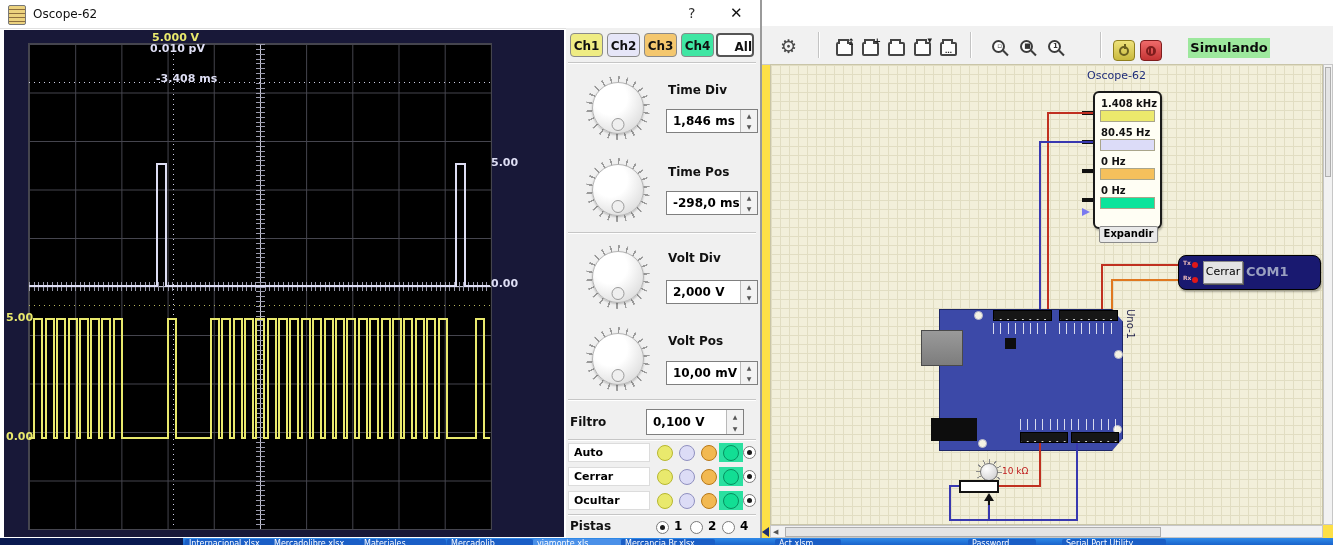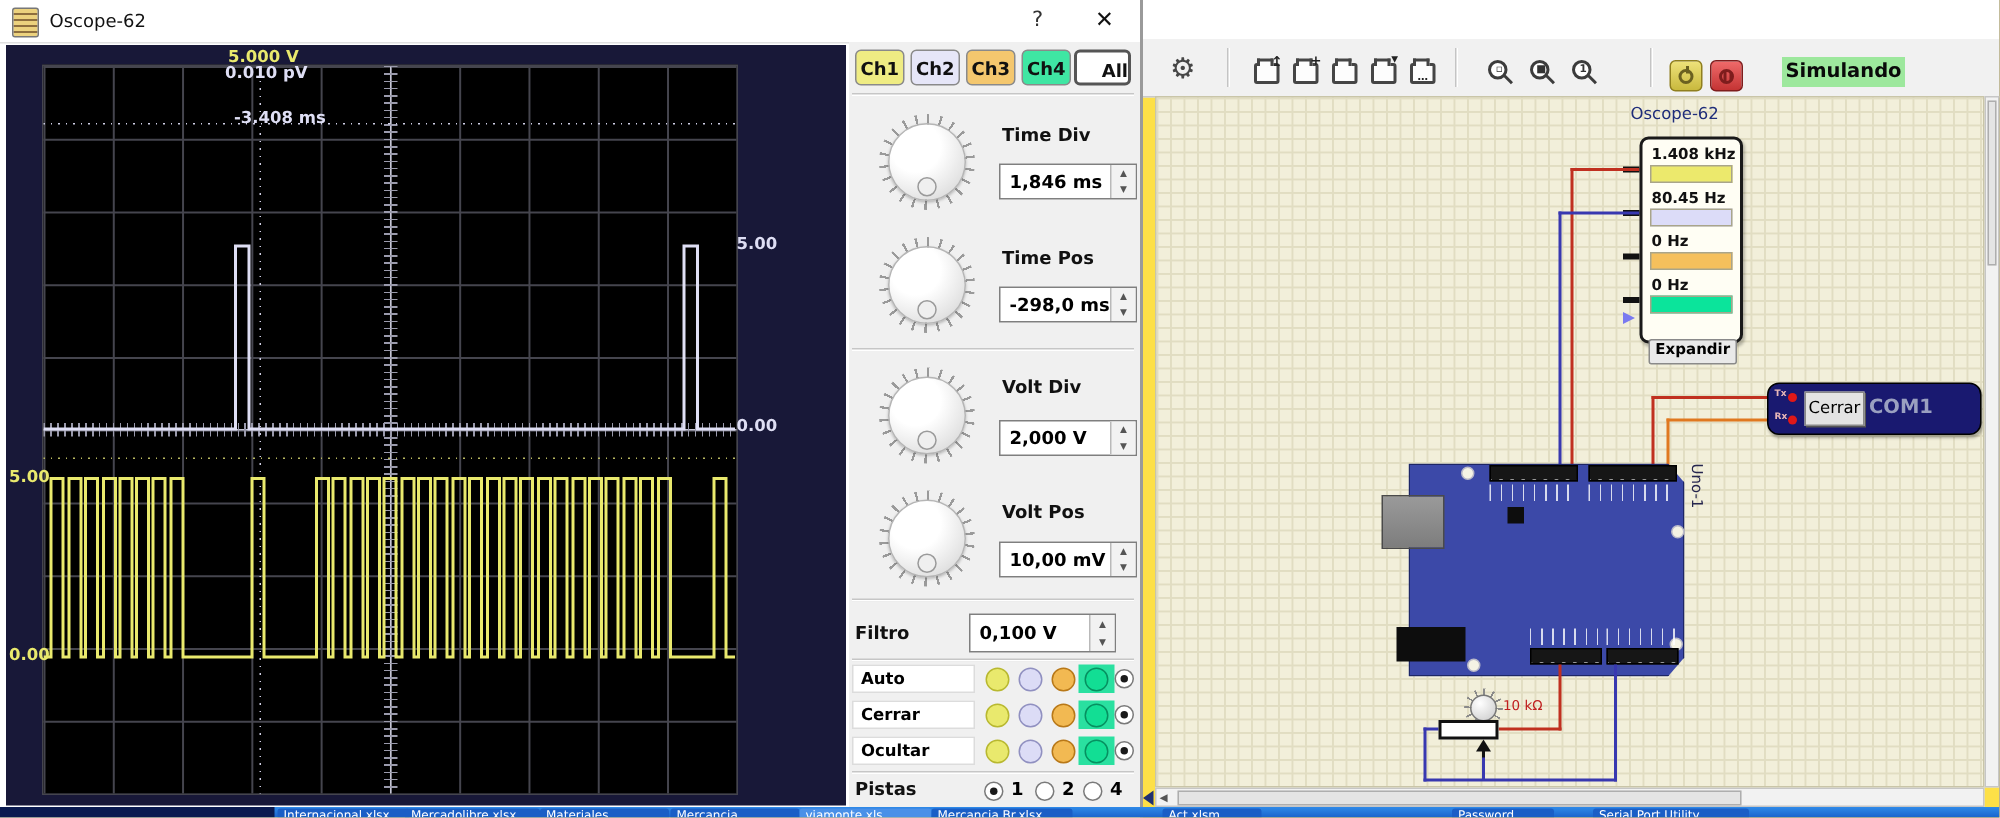--- a/index.html
+++ b/index.html
@@ -377,21 +377,21 @@
     <div class="abs" style="left:2px;top:3px;font-size:7px;color:#555;line-height:7px;">◀</div>
     <div class="thumb abs" style="left:14px;top:1px;width:376px;height:10px;"></div>
   </div>
   <div class="abs" style="left:762px;top:527px;width:0;height:0;border-top:5px solid transparent;border-bottom:5px solid transparent;border-right:7px solid #203070;"></div>
 
   <div id="taskbar" class="abs">
     <div class="abs" style="left:0;top:0;width:183px;height:7px;background:#0a1a50;"></div>
     <div class="tbitem" style="left:185px;width:80px;">Internacional.xlsx</div>
     <div class="tbitem" style="left:270px;width:82px;">Mercadolibre.xlsx</div>
     <div class="tbitem" style="left:360px;width:78px;">Materiales</div>
-    <div class="tbitem" style="left:447px;width:78px;">Mercancia</div>
+    <div class="tbitem" style="left:447px;width:78px;">Mercadolib</div>
     <div class="tbitem" style="left:533px;width:80px;background:#4a90e8;">viamonte.xls</div>
     <div class="tbitem" style="left:621px;width:86px;">Mercancia Br.xlsx</div>
     <div class="tbitem" style="left:775px;width:58px;">Act.xlsm</div>
     <div class="tbitem" style="left:968px;width:60px;">Password</div>
     <div class="tbitem" style="left:1062px;width:96px;">Serial Port Utility</div>
   </div>
 
 </div>
 
 </body></html>

